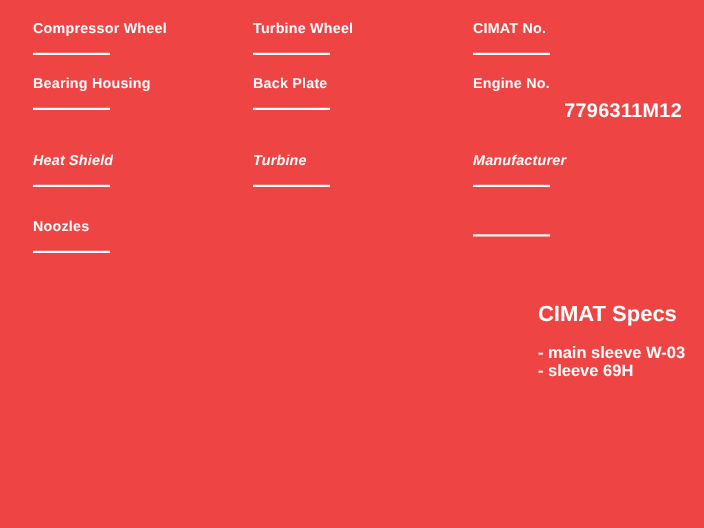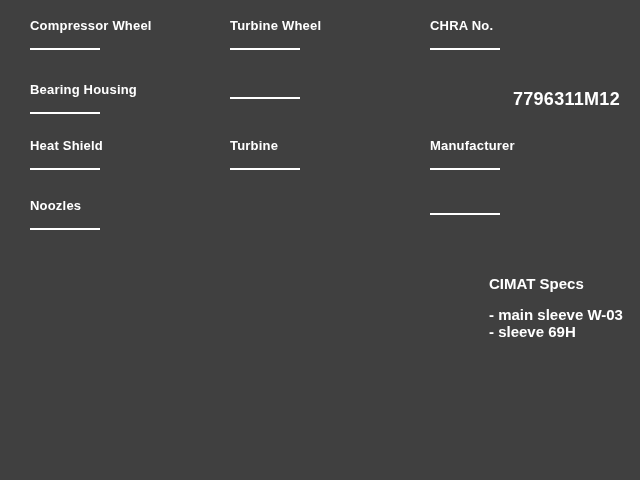--- a/index.html
+++ b/index.html
@@ -4,21 +4,21 @@
 <style>
   html, body {
     margin: 0;
     padding: 0;
     background: #000;
   }
   #screen {
     position: relative;
     width: 640px;
     height: 480px;
-    background: #404040;
+    background: #ef4444;
     font-family: "Liberation Sans", sans-serif;
     color: #ffffff;
     overflow: hidden;
   }
   .field {
     position: absolute;
     width: 190px;
   }
   .field .label {
     font-size: 13px;
@@ -41,32 +41,32 @@
     color: #ffffff;
     white-space: nowrap;
     text-align: right;
   }
   
   .col0 { left: 30px; }
   .col1 { left: 230px; }
   .col2 { left: 430px; }
   
   .row0 { top: 18px; }
-  .row1 { top: 82px; }
-  .row2 { top: 138px; }
+  .row1 { top: 68px; }
+  .row2 { top: 138px; font-style: italic; }
   .row3 { top: 198px; }
 
   #specs {
     position: absolute;
     left: 489px;
     top: 275px;
     width: 150px;
   }
   #specs .specs-title {
-    font-size: 15px;
+    font-size: 20px;
     font-weight: 700;
     color: #ffffff;
     margin-bottom: 14px;
   }
   #specs .spec-item {
     font-size: 15px;
     font-weight: 600;
     color: #ffffff;
     line-height: 17px;
     white-space: nowrap;
@@ -92,32 +92,34 @@
   <div class="field col0 row3">
     <div class="label">Noozles</div>
     <div class="blank-line"></div>
   </div>
 
   <div class="field col1 row0">
     <div class="label">Turbine Wheel</div>
     <div class="blank-line"></div>
   </div>
   <div class="field col1 row1">
+    <div class="label">Back Plate</div>
     <div class="blank-line"></div>
   </div>
   <div class="field col1 row2">
     <div class="label">Turbine</div>
     <div class="blank-line"></div>
   </div>
 
   <div class="field col2 row0">
-    <div class="label">CHRA No.</div>
+    <div class="label">CIMAT No.</div>
     <div class="blank-line"></div>
   </div>
   <div class="field col2 row1">
+    <div class="label">Engine No.</div>
     <div class="value">7796311M12</div>
   </div>
   <div class="field col2 row2">
     <div class="label">Manufacturer</div>
     <div class="blank-line"></div>
   </div>
   <div class="field col2 row3">
     <div class="blank-line"></div>
   </div>
 

